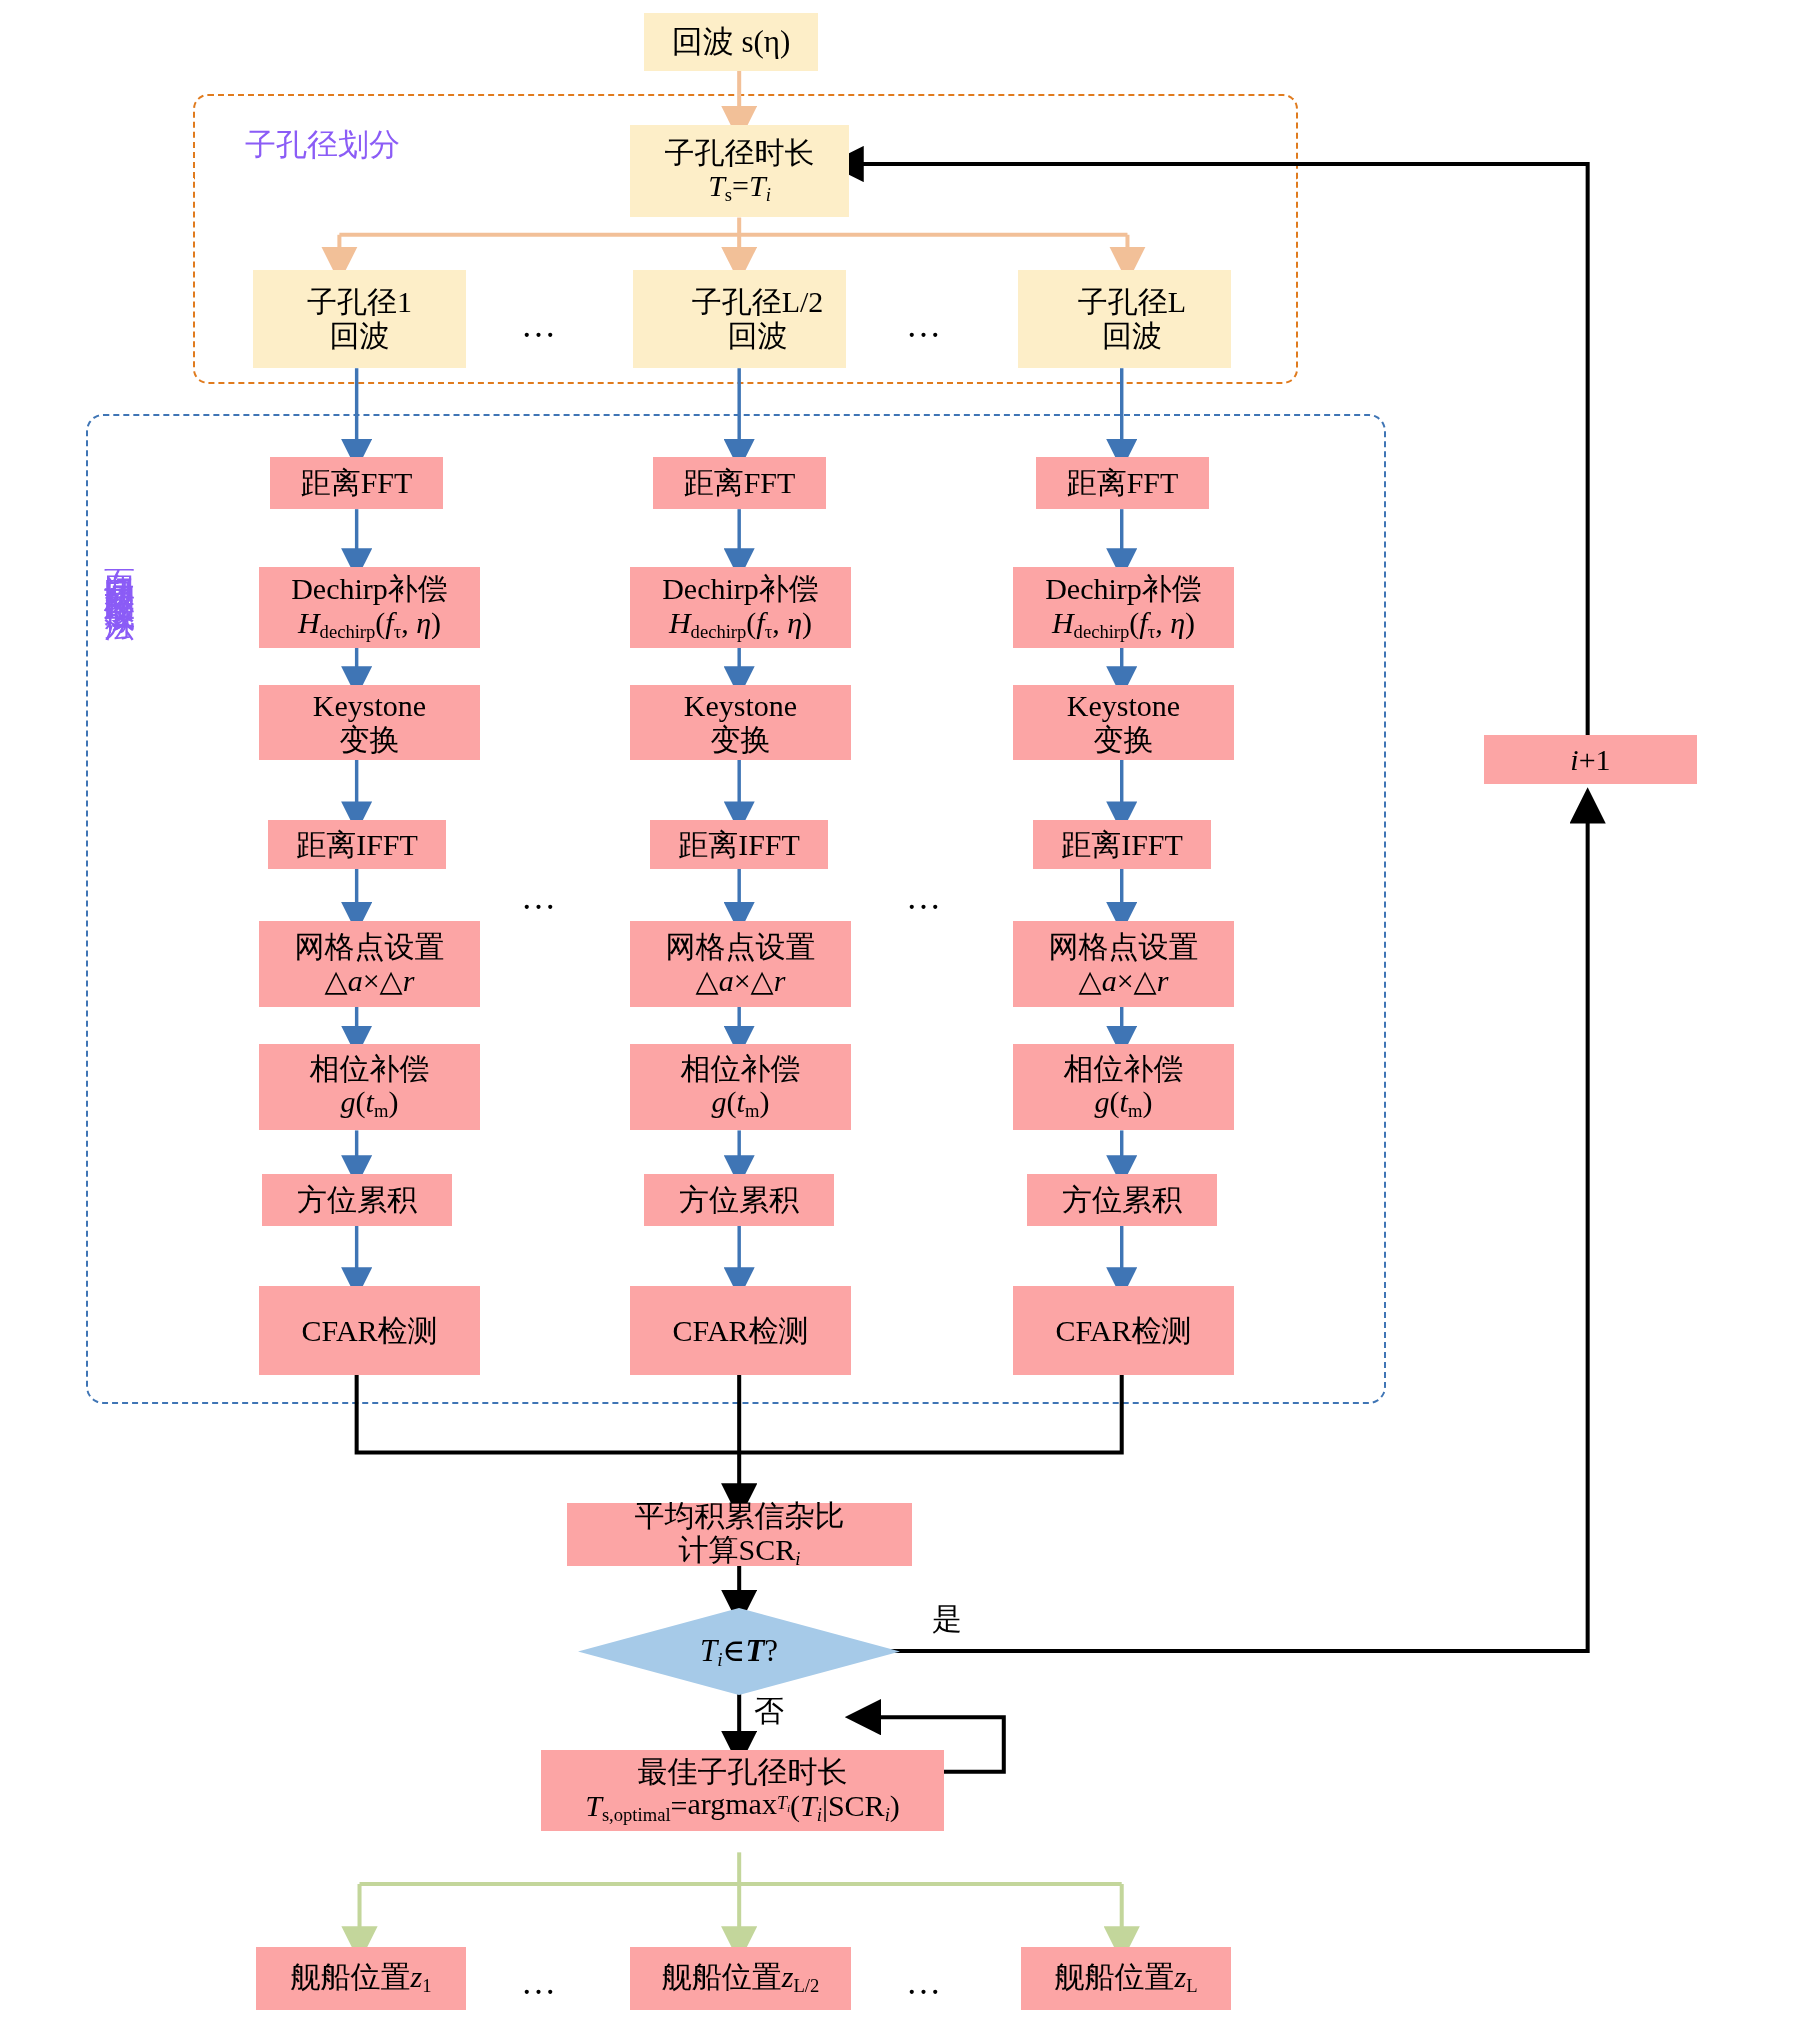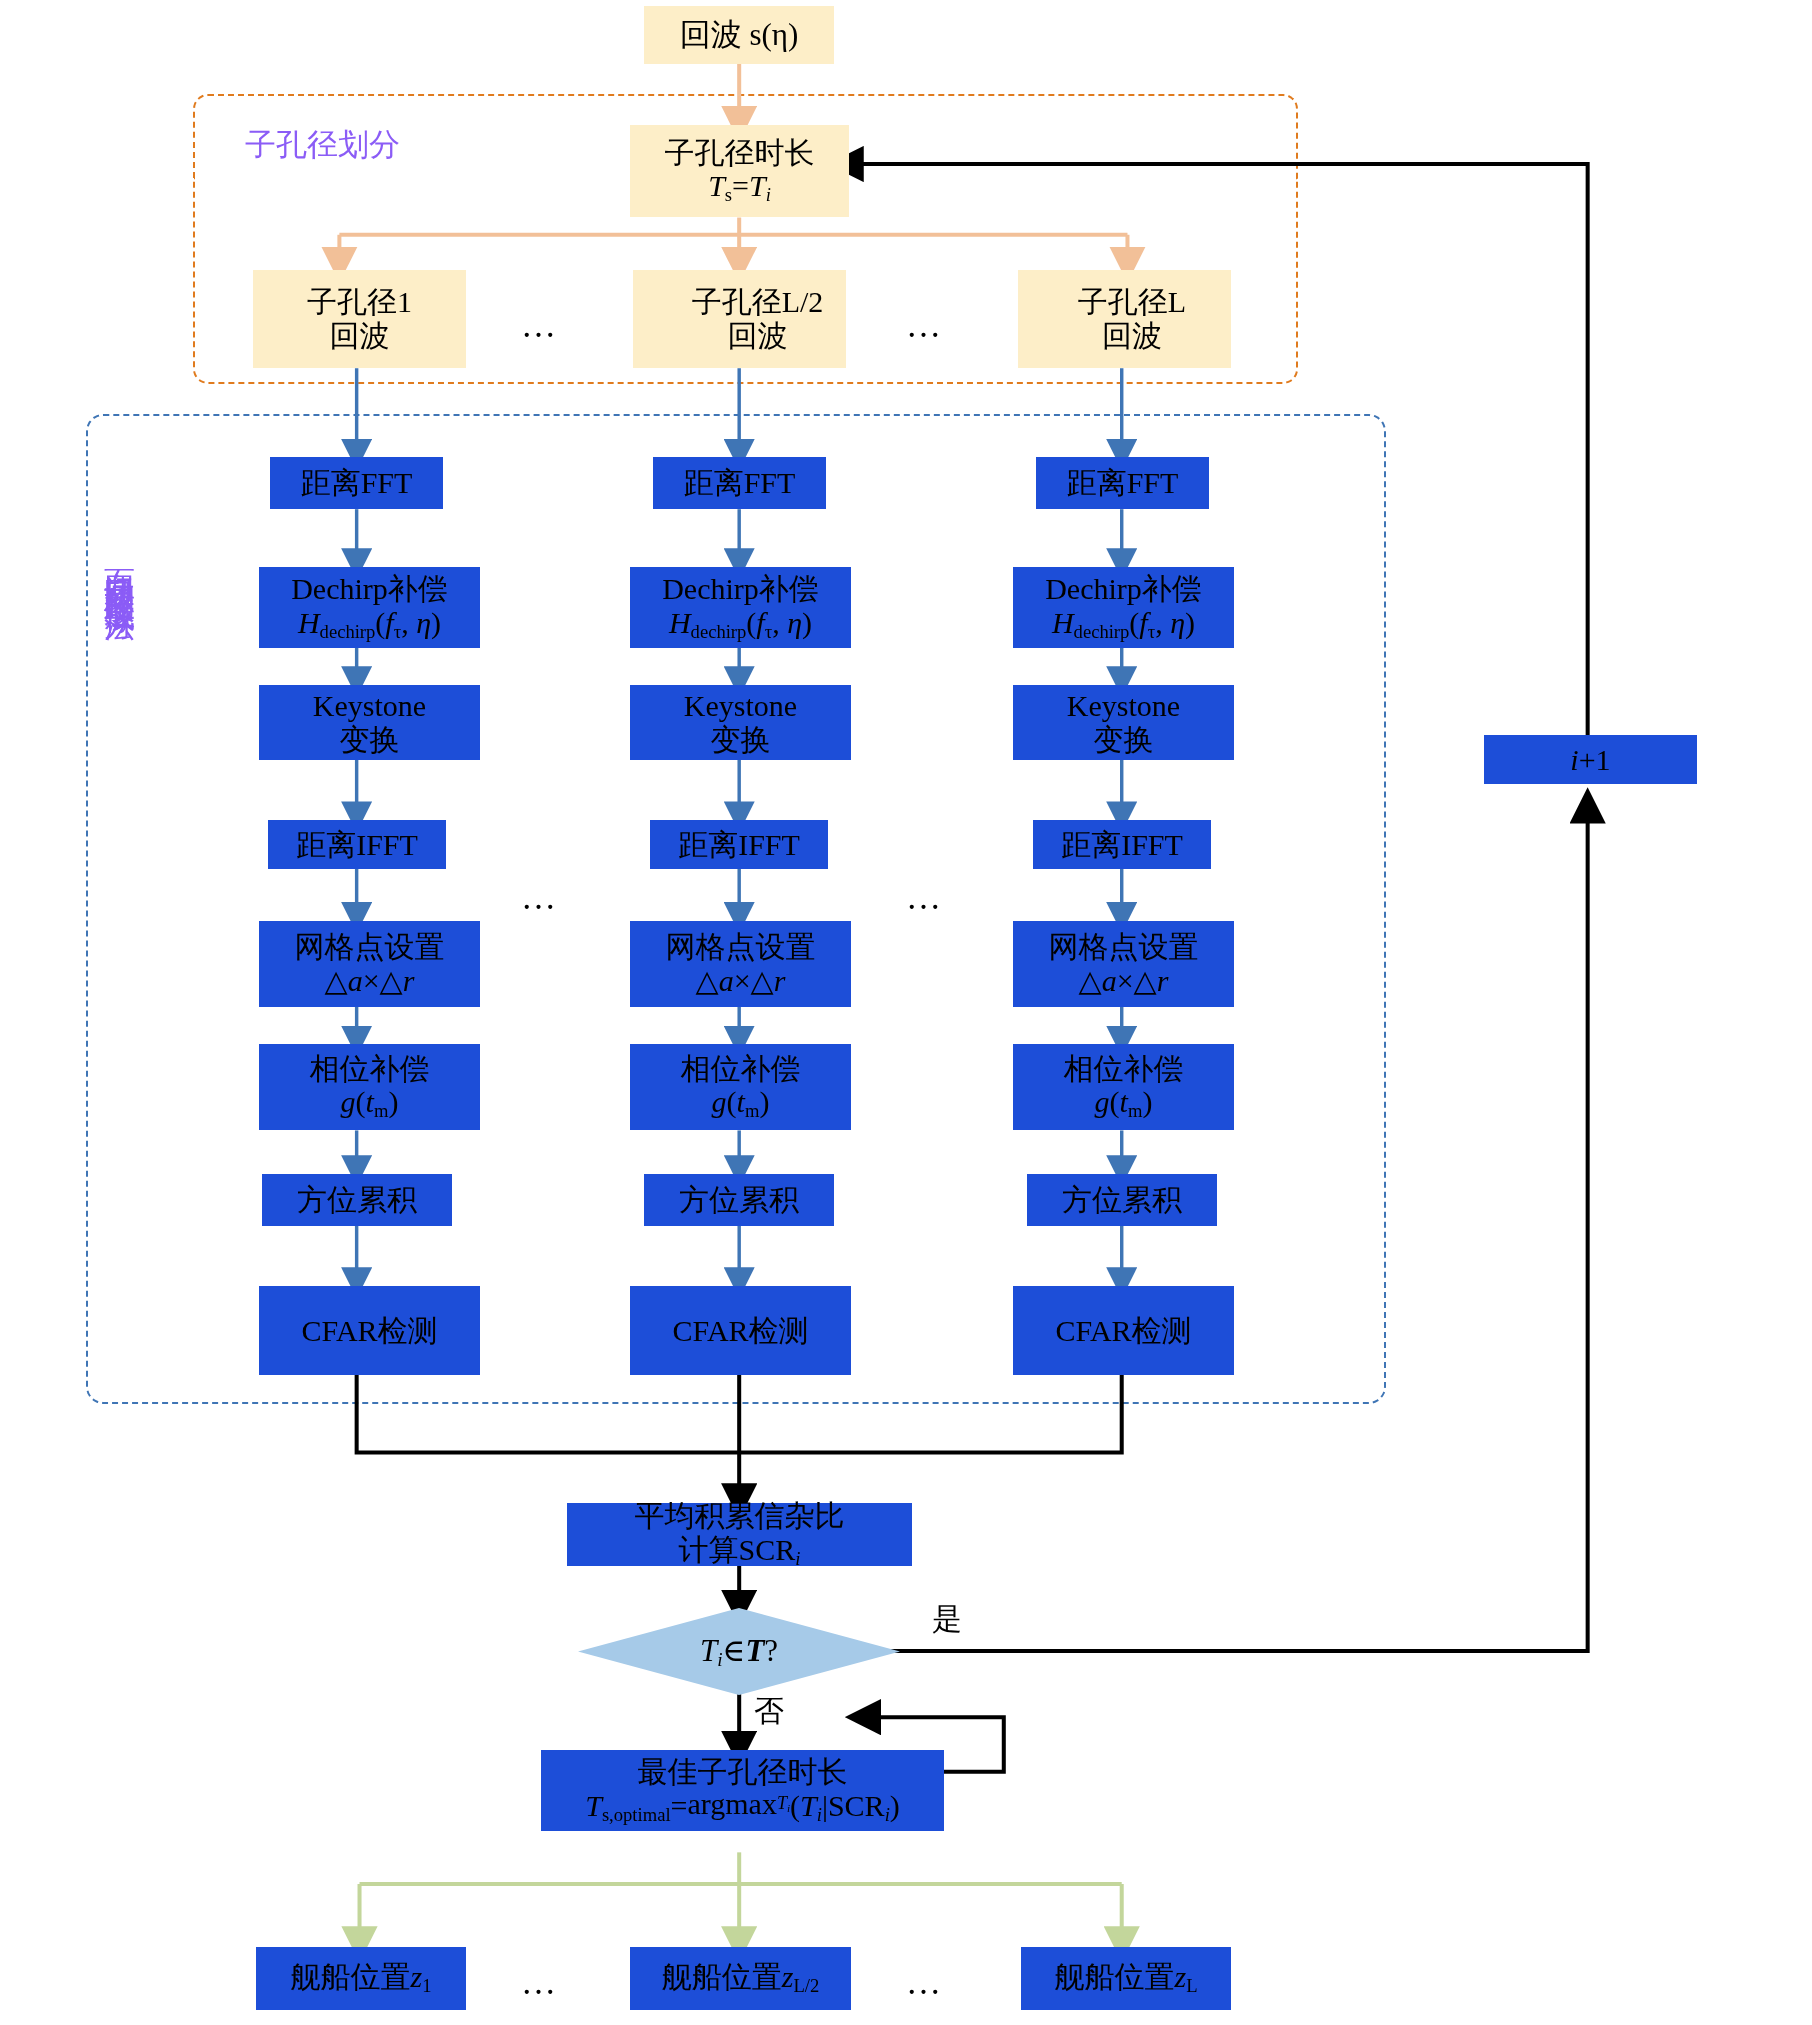--- a/index.html
+++ b/index.html
@@ -19,21 +19,21 @@
     display:flex;
     flex-direction:column;
     align-items:center;
     justify-content:center;
     text-align:center;
     line-height:1.12;
     box-sizing:border-box;
     white-space:nowrap;
   }
   .yellow{background:#fdeec8;}
-  .blue{background:#1d4ed8;text-align:right;}
+  .blue{background:#fca5a5;text-align:right;}
   .t52{font-size:30px;}
   .t54{font-size:31px;}
   .diamond{
     position:absolute;
     display:flex;
     align-items:center;
     justify-content:center;
   }
   .diamond .dshape{
     position:absolute;
@@ -175,21 +175,21 @@
 
     <polyline points="1640,3080 1745,3080 1745,2985 1500,2985" fill="none" stroke="#000" stroke-width="7" marker-end="url(#ar-black)"></polyline>
 
     <line x1="1285" y1="3220" x2="1285" y2="3275" stroke="#c3d69b" stroke-width="7"></line>
     <polyline points="625,3275 1950,3275" fill="none" stroke="#c3d69b" stroke-width="7"></polyline>
     <line x1="625" y1="3275" x2="625" y2="3380" stroke="#c3d69b" stroke-width="7" marker-end="url(#ar-green)"></line>
     <line x1="1285" y1="3275" x2="1285" y2="3380" stroke="#c3d69b" stroke-width="7" marker-end="url(#ar-green)"></line>
     <line x1="1950" y1="3275" x2="1950" y2="3380" stroke="#c3d69b" stroke-width="7" marker-end="url(#ar-green)"></line>
   </svg>
 
-  <div class="box yellow t54" style="left:644px;top:6px;width:190px;height:58px;">
+  <div class="box yellow t54" style="left:644px;top:13px;width:174px;height:58px;">
     <span>回波 s(η)</span>
   </div>
 
   <div class="box yellow t52" style="left:630px;top:125px;width:219px;height:92px;">
     <span>子孔径时长</span>
     <span><i>T</i><sub>s</sub>=<i>T</i><sub><i>i</i></sub></span>
   </div>
 
   <div class="box yellow t52" style="left:253px;top:270px;width:213px;height:98px;">
     <span>子孔径1</span>

